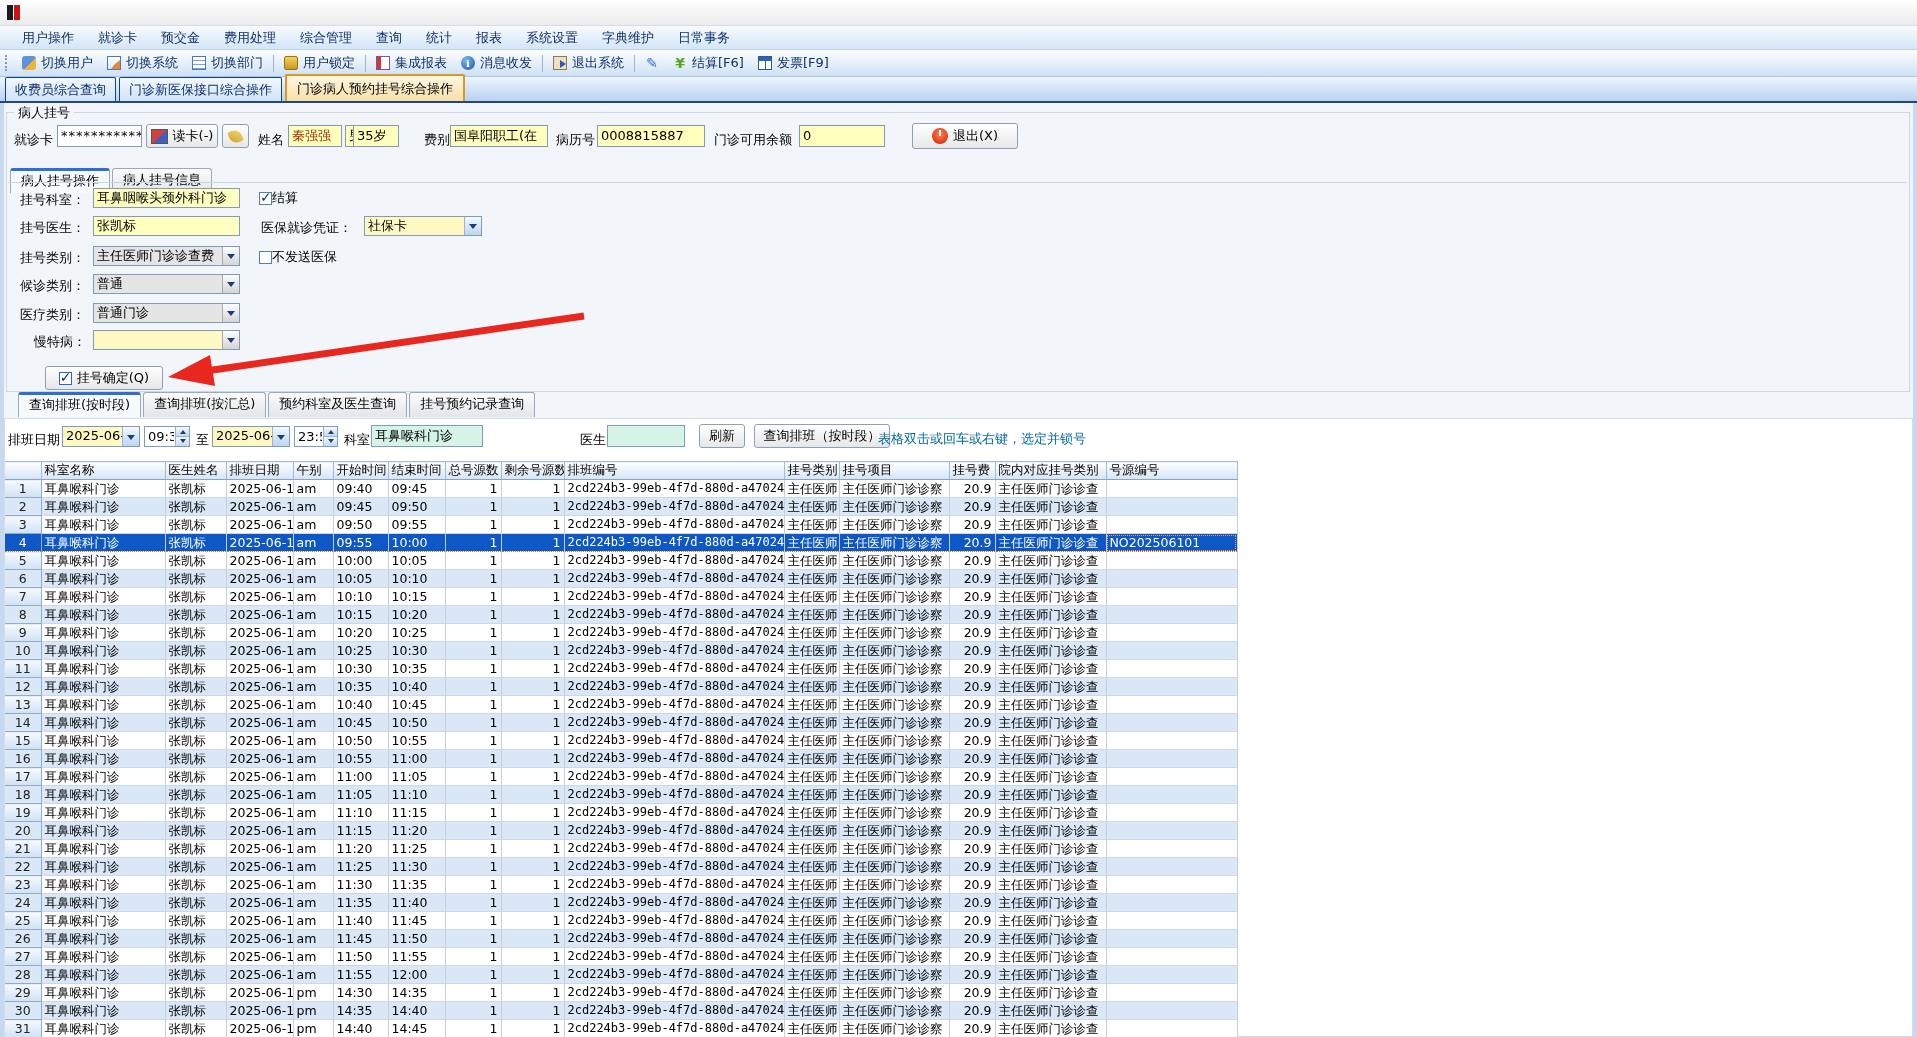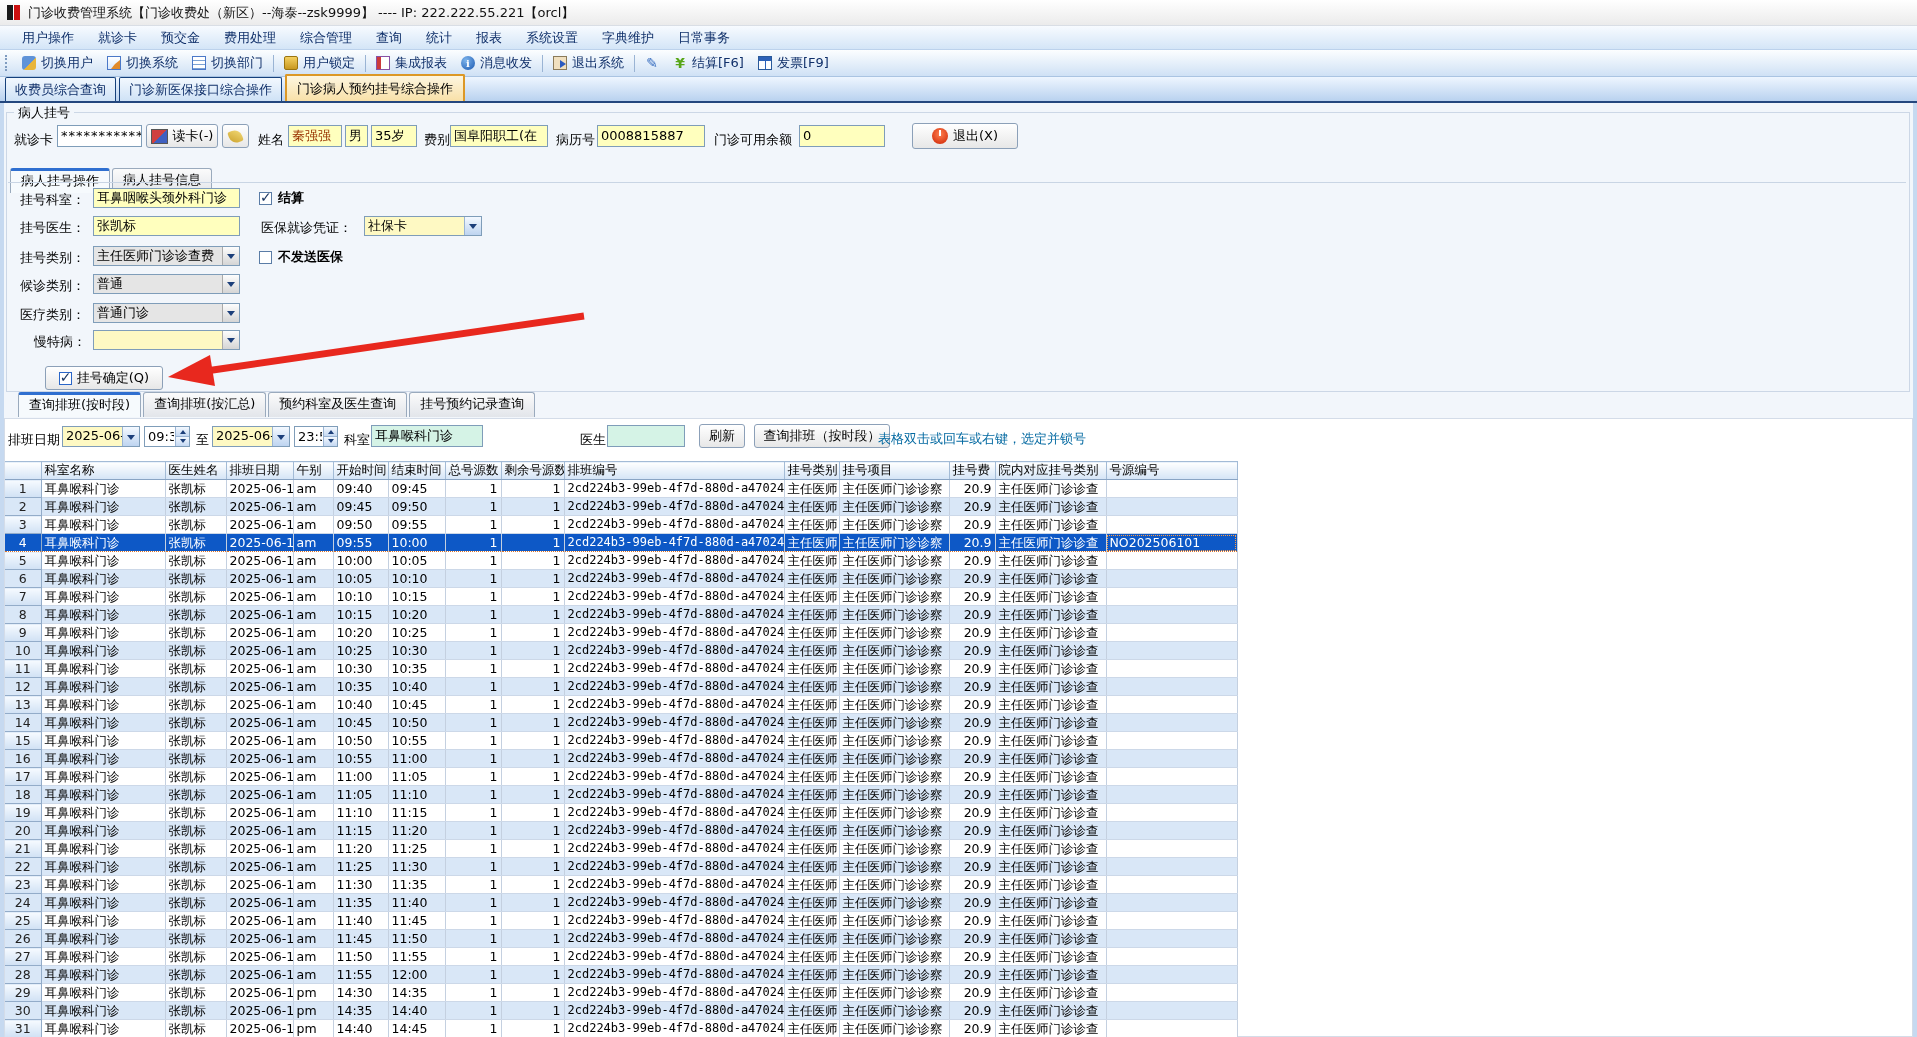--- a/index.html
+++ b/index.html
@@ -79,21 +79,21 @@
   .combo .val{position:absolute;left:3px;right:17px;top:0;line-height:18px;overflow:hidden;white-space:nowrap;}
   .combo .arrow{position:absolute;right:0;top:0;bottom:0;width:16px;
     background:linear-gradient(#f4f9ff,#bed4f0);border-left:1px solid #9ab4d4;
     display:flex;align-items:center;justify-content:center;}
   .combo .arrow::after{content:"";border:4px solid transparent;border-top:5px solid #1c3f7a;margin-top:5px;}
   .combo.yellow{background:#e5e5e5;}
   .combo.classic .arrow{background:linear-gradient(#fdfdfd,#d5d5d5);border-left:1px solid #aaa;}
   .cb{display:inline-block;width:13px;height:13px;background:#fff;border:1px solid #5a7ca6;
     box-sizing:border-box;position:relative;vertical-align:-2px;}
   .cb.checked::after{content:"✓";position:absolute;left:0px;top:-4px;font-size:14px;font-weight:bold;color:#16325e;}
-  .cbrow{position:absolute;display:flex;align-items:center;gap:6px;white-space:nowrap;font-weight:bold;}
+  .cbrow{position:absolute;display:flex;align-items:center;white-space:nowrap;}
   .cb.blue{border:1px solid #2a66c8;}
   
   .lower{position:absolute;left:4px;top:418px;width:1909px;height:619px;background:#fff;
     border:1px solid #d4dce8;box-sizing:border-box;}
   .spin{position:absolute;background:#fff;border:1px solid #7f9db9;box-sizing:border-box;height:21px;}
   .spin .val{position:absolute;left:3px;right:15px;top:0;line-height:19px;overflow:hidden;}
   .spin .btns{position:absolute;right:0;top:0;bottom:0;width:14px;display:flex;flex-direction:column;}
   .spin .btns div{flex:1;background:linear-gradient(#f4f9ff,#c4d8f2);border-left:1px solid #9ab4d4;
     display:flex;align-items:center;justify-content:center;}
   .spin .btns div:first-child{border-bottom:1px solid #9ab4d4;}
@@ -122,21 +122,20 @@
   svg.anno{position:absolute;left:0;top:0;pointer-events:none;z-index:60;}
 </style>
 </head>
 <body>
 
 <div class="edge" style="left:0;"></div>
 <div class="edge" style="left:1913px;"></div>
 
 <div class="titlebar">
   <span class="app-icon"></span>
-  <span class="title-text">门诊收费管理系统【门诊收费处（新区）--海泰--zsk9999】 ---- IP: 222.222.55.221【orcl】</span>
 </div>
 
 <div class="menubar">
     <div class="menu-item">用户操作</div>
     <div class="menu-item">就诊卡</div>
     <div class="menu-item">预交金</div>
     <div class="menu-item">费用处理</div>
     <div class="menu-item">综合管理</div>
     <div class="menu-item">查询</div>
     <div class="menu-item">统计</div>
@@ -207,21 +206,21 @@
 <div class="btn" style="left:146px;top:124px;width:72px;height:24px;">
   <span class="i-card"></span>
   <span>读卡(-)</span>
 </div>
 <div class="btn" style="left:222px;top:124px;width:27px;height:24px;">
   <span class="i-brush"></span>
 </div>
 <span class="lbl" style="left:258px;top:131px;">姓名</span>
 <div class="field" style="left:288px;top:125px;width:54px;color:#993300;">秦强强</div>
 <div class="field" style="left:345px;top:125px;width:23px;">男</div>
-<div class="field" style="left:371px;top:125px;width:46px;">35岁</div>
+<div class="field" style="left:353px;top:125px;width:46px;">35岁</div>
 <span class="lbl" style="left:424px;top:131px;">费别</span>
 <div class="field" style="left:450px;top:125px;width:98px;">国阜阳职工(在</div>
 <span class="lbl" style="left:556px;top:131px;">病历号</span>
 <div class="field" style="left:597px;top:125px;width:108px;">0008815887</div>
 <span class="lbl" style="left:714px;top:131px;">门诊可用余额</span>
 <div class="field" style="left:799px;top:125px;width:86px;">0</div>
 <div class="btn" style="left:912px;top:123px;width:106px;height:26px;">
   <span class="i-power"></span>
   <span>退出(X)</span>
 </div>

